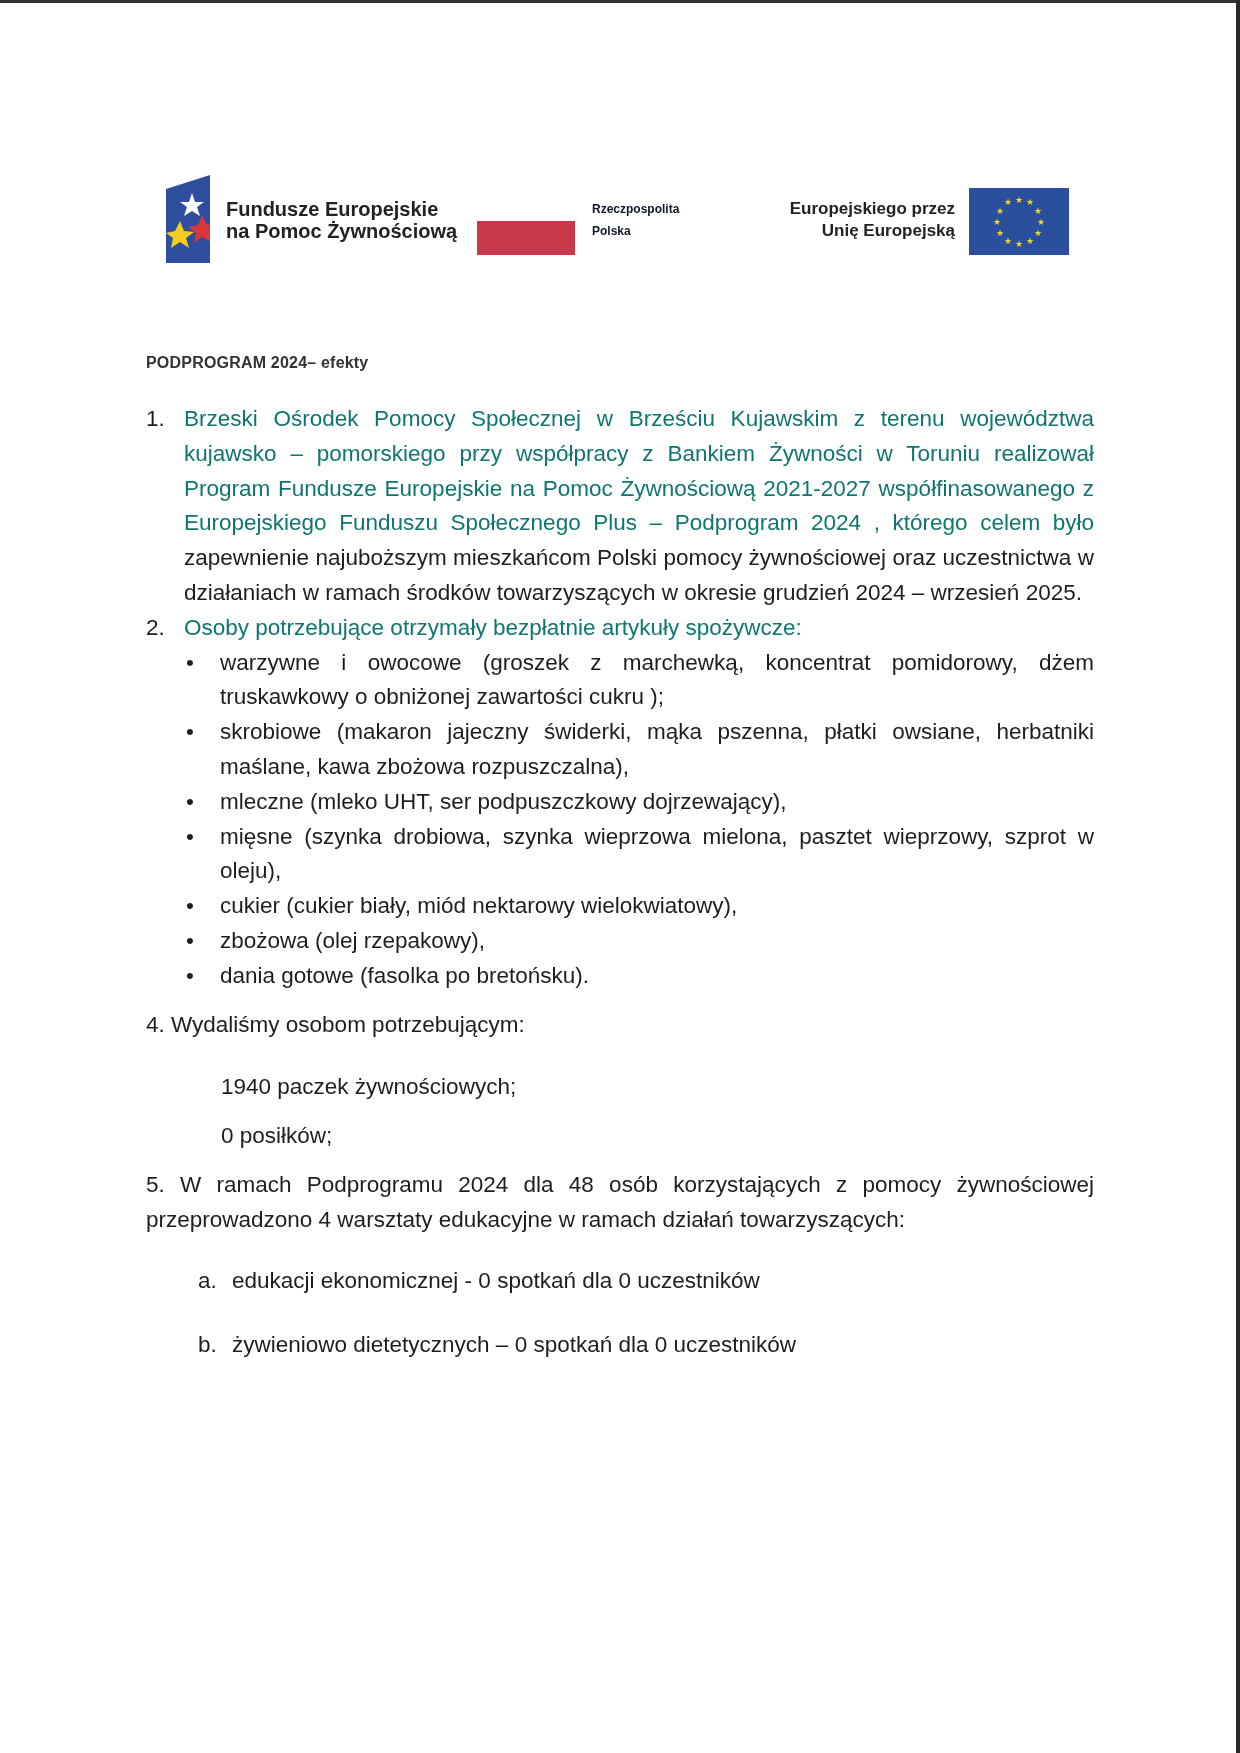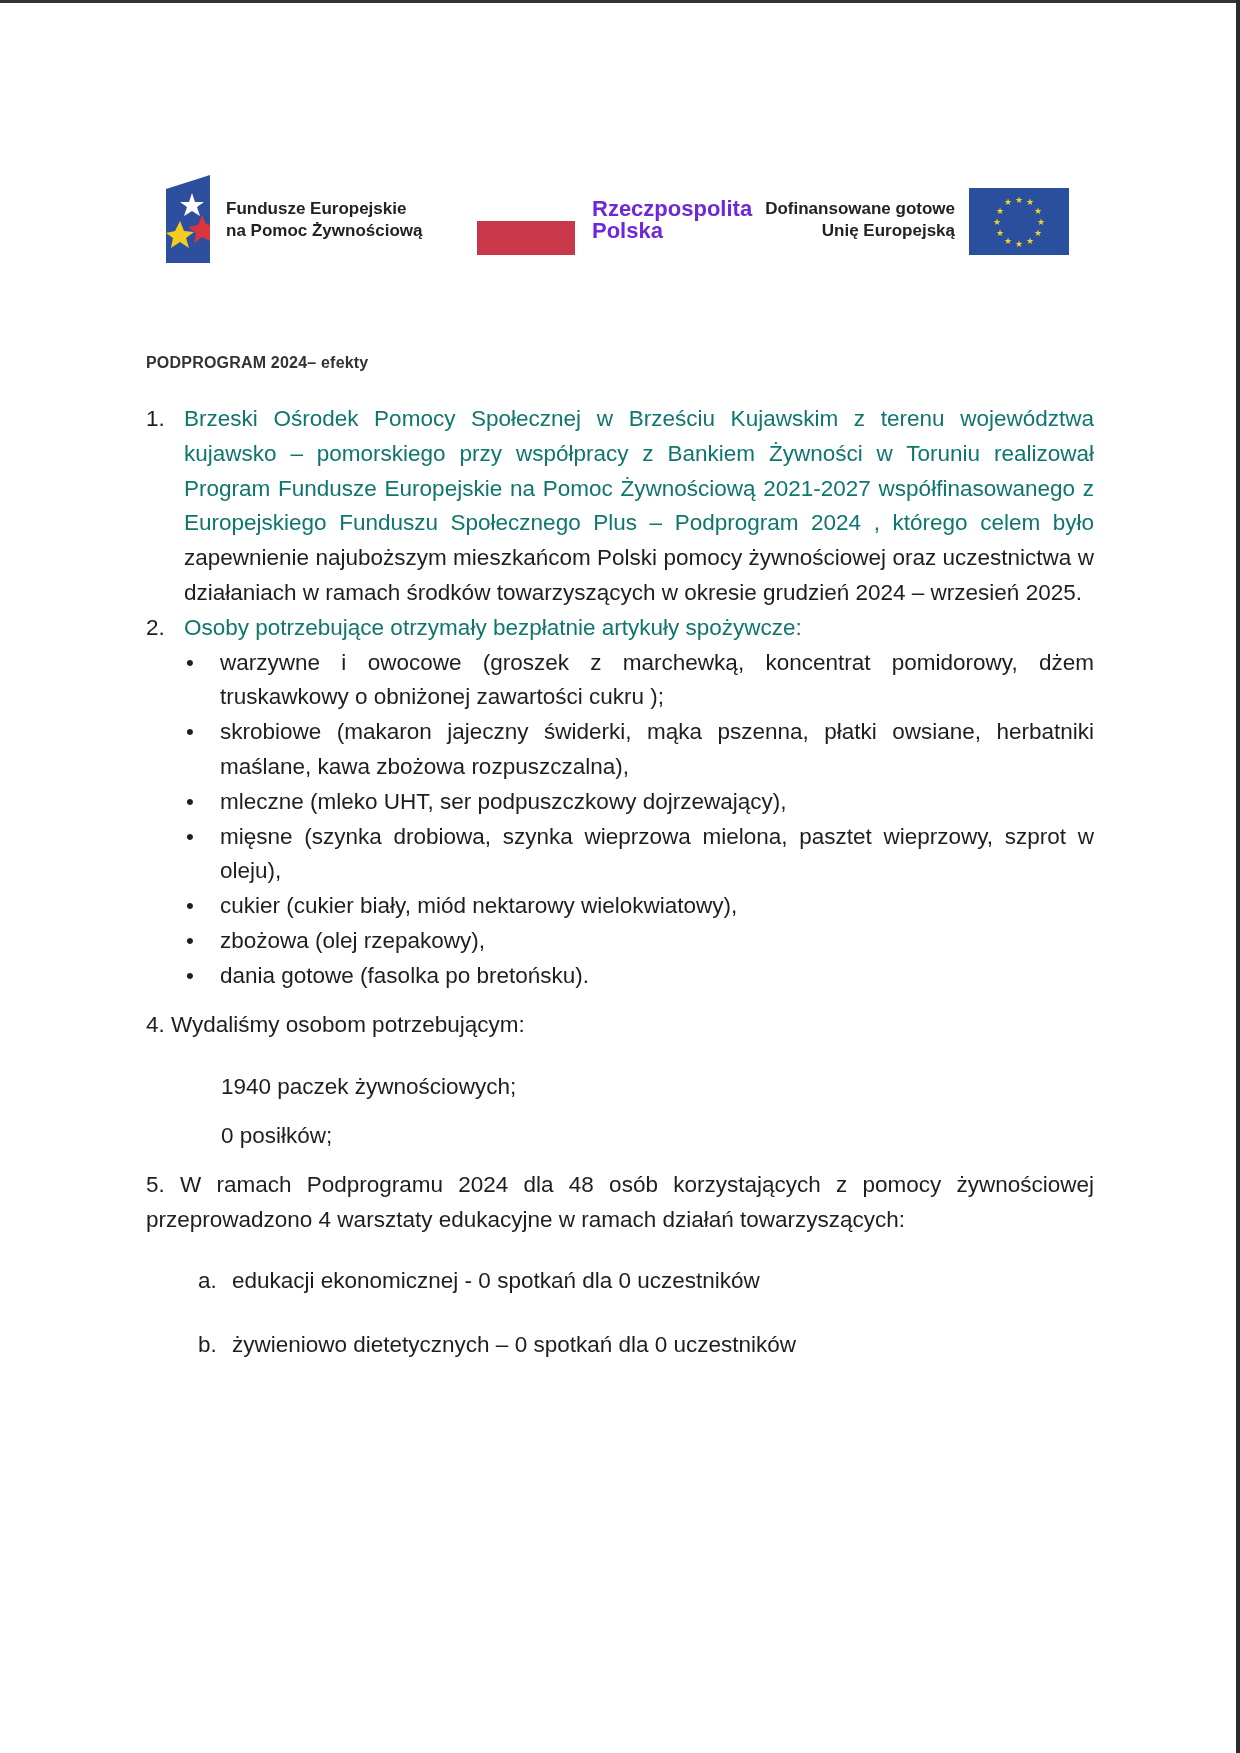--- a/index.html
+++ b/index.html
@@ -6,23 +6,23 @@
   body {
     width: 1240px; height: 1753px; position: relative; overflow: hidden;
     background: #ffffff; color: #1a1a1a;
     font-family: "Liberation Sans", "DejaVu Sans", sans-serif;
   }
   .scan-top { position: absolute; left: 0; top: 0; width: 1240px; height: 3px; background: #333; }
   .scan-right { position: absolute; right: 0; top: 0; width: 4px; height: 1753px; background: #2a2a2a; }
 
   
   .logo-fe { position: absolute; left: 166px; top: 175px; width: 44px; height: 88px; }
-  .logo-fe-text { position: absolute; left: 226px; top: 198px; font-size: 17px; font-weight: bold; line-height: 22px; color: #222; }
+  .logo-fe-text { position: absolute; left: 226px; top: 198px; font-size: 20px; font-weight: bold; line-height: 22px; color: #222; }
   .flag-pl { position: absolute; left: 477px; top: 221px; width: 98px; height: 34px; background: #c8374a; }
-  .pl-text { position: absolute; left: 592px; top: 198px; font-size: 22px; font-weight: bold; line-height: 22px; color: #6d28d9; }
+  .pl-text { position: absolute; left: 592px; top: 198px; font-size: 12px; font-weight: bold; line-height: 22px; color: #0f172a; }
   .eu-text { position: absolute; left: 760px; top: 198px; width: 195px; text-align: right; font-size: 17px; font-weight: bold; line-height: 22px; color: #222; }
   .flag-eu { position: absolute; left: 969px; top: 188px; width: 100px; height: 67px; background: #2a4f9c; }
 
   
   .title { position: absolute; left: 146px; top: 354px; font-size: 16px; font-weight: bold; color: #333; letter-spacing: 0.2px; }
 
   .doc { position: absolute; left: 146px; top: 402px; width: 948px; font-size: 22.5px; line-height: 34.8px; color: #1e1e1e; }
   .num-item { position: relative; padding-left: 38px; text-align: justify; }
   .num-item .num { position: absolute; left: 0; top: 0; }
   .light { color: #0f766e; }
@@ -54,21 +54,21 @@
     <div>na Pomoc Żywnościową</div>
   </div>
 
   <div class="flag-pl"></div>
   <div class="pl-text">
     <div>Rzeczpospolita</div>
     <div>Polska</div>
   </div>
 
   <div class="eu-text">
-    <div>Dofinansowane gotowe</div>
+    <div>Europejskiego przez</div>
     <div>Unię Europejską</div>
   </div>
   <svg class="flag-eu" id="eu-flag" viewBox="0 0 100 67">
       <text x="50" y="14.5" text-anchor="middle" font-size="9" fill="#f2d22e">★</text>
       <text x="61" y="17.447441116742347" text-anchor="middle" font-size="9" fill="#f2d22e">★</text>
       <text x="69.05255888325765" y="25.5" text-anchor="middle" font-size="9" fill="#f2d22e">★</text>
       <text x="72" y="36.5" text-anchor="middle" font-size="9" fill="#f2d22e">★</text>
       <text x="69.05255888325766" y="47.49999999999999" text-anchor="middle" font-size="9" fill="#f2d22e">★</text>
       <text x="61" y="55.55255888325765" text-anchor="middle" font-size="9" fill="#f2d22e">★</text>
       <text x="50" y="58.5" text-anchor="middle" font-size="9" fill="#f2d22e">★</text>

